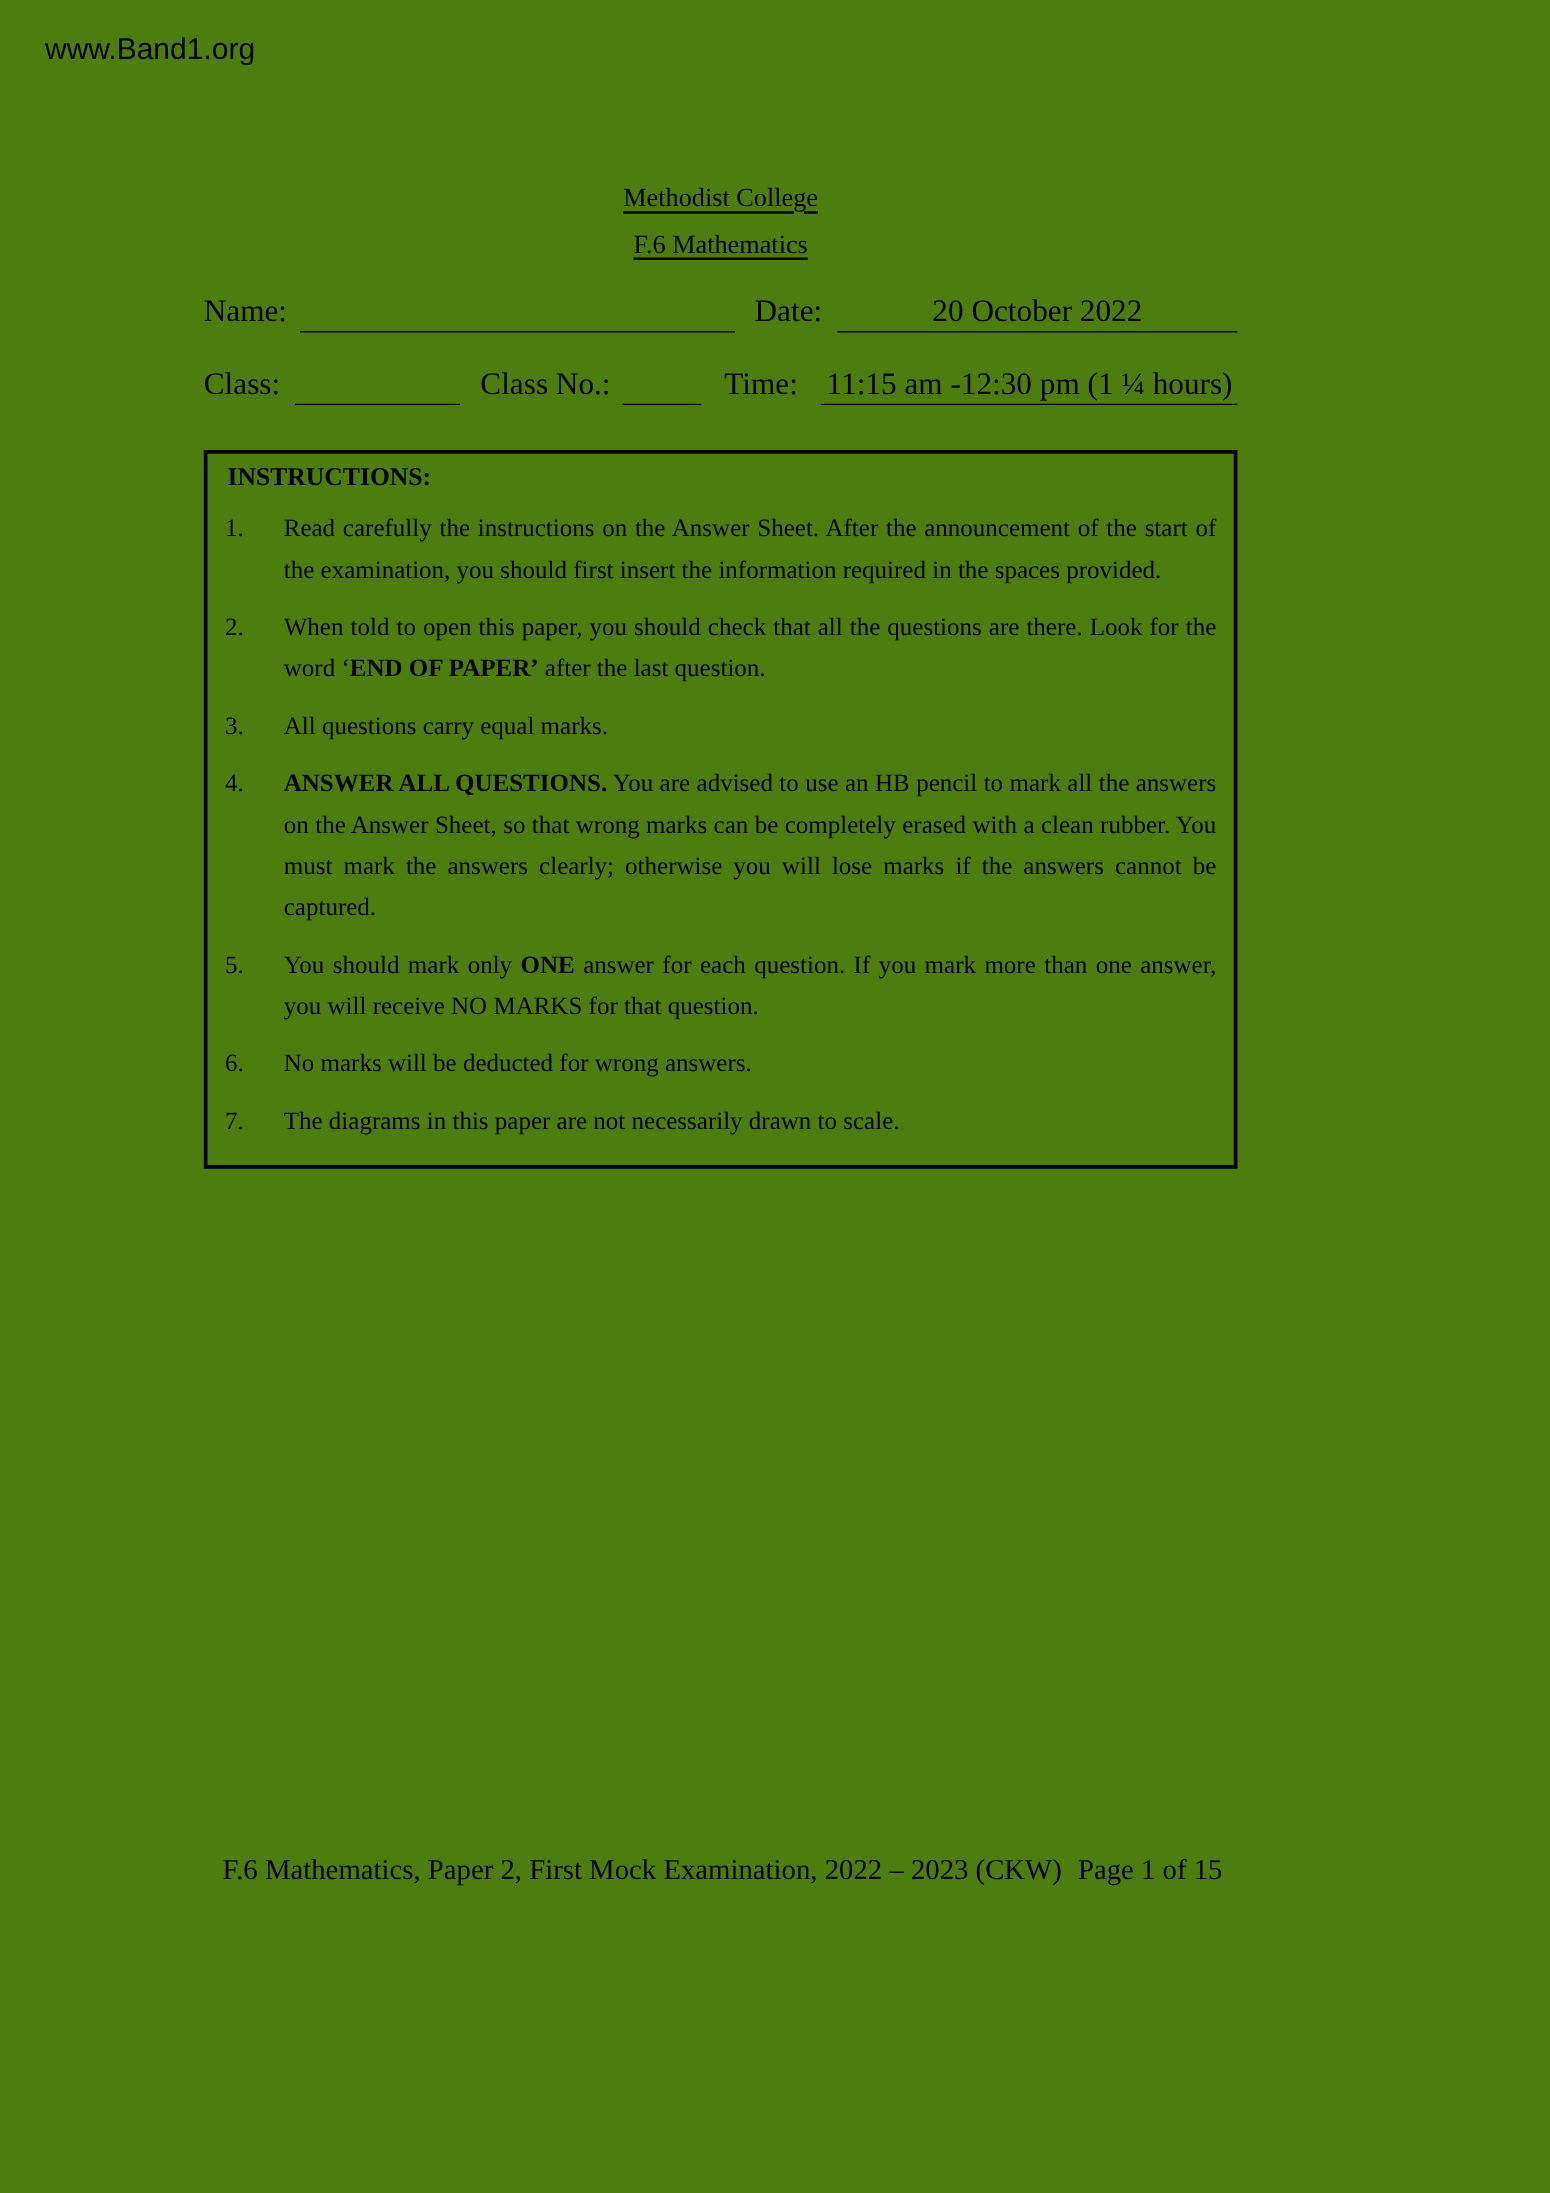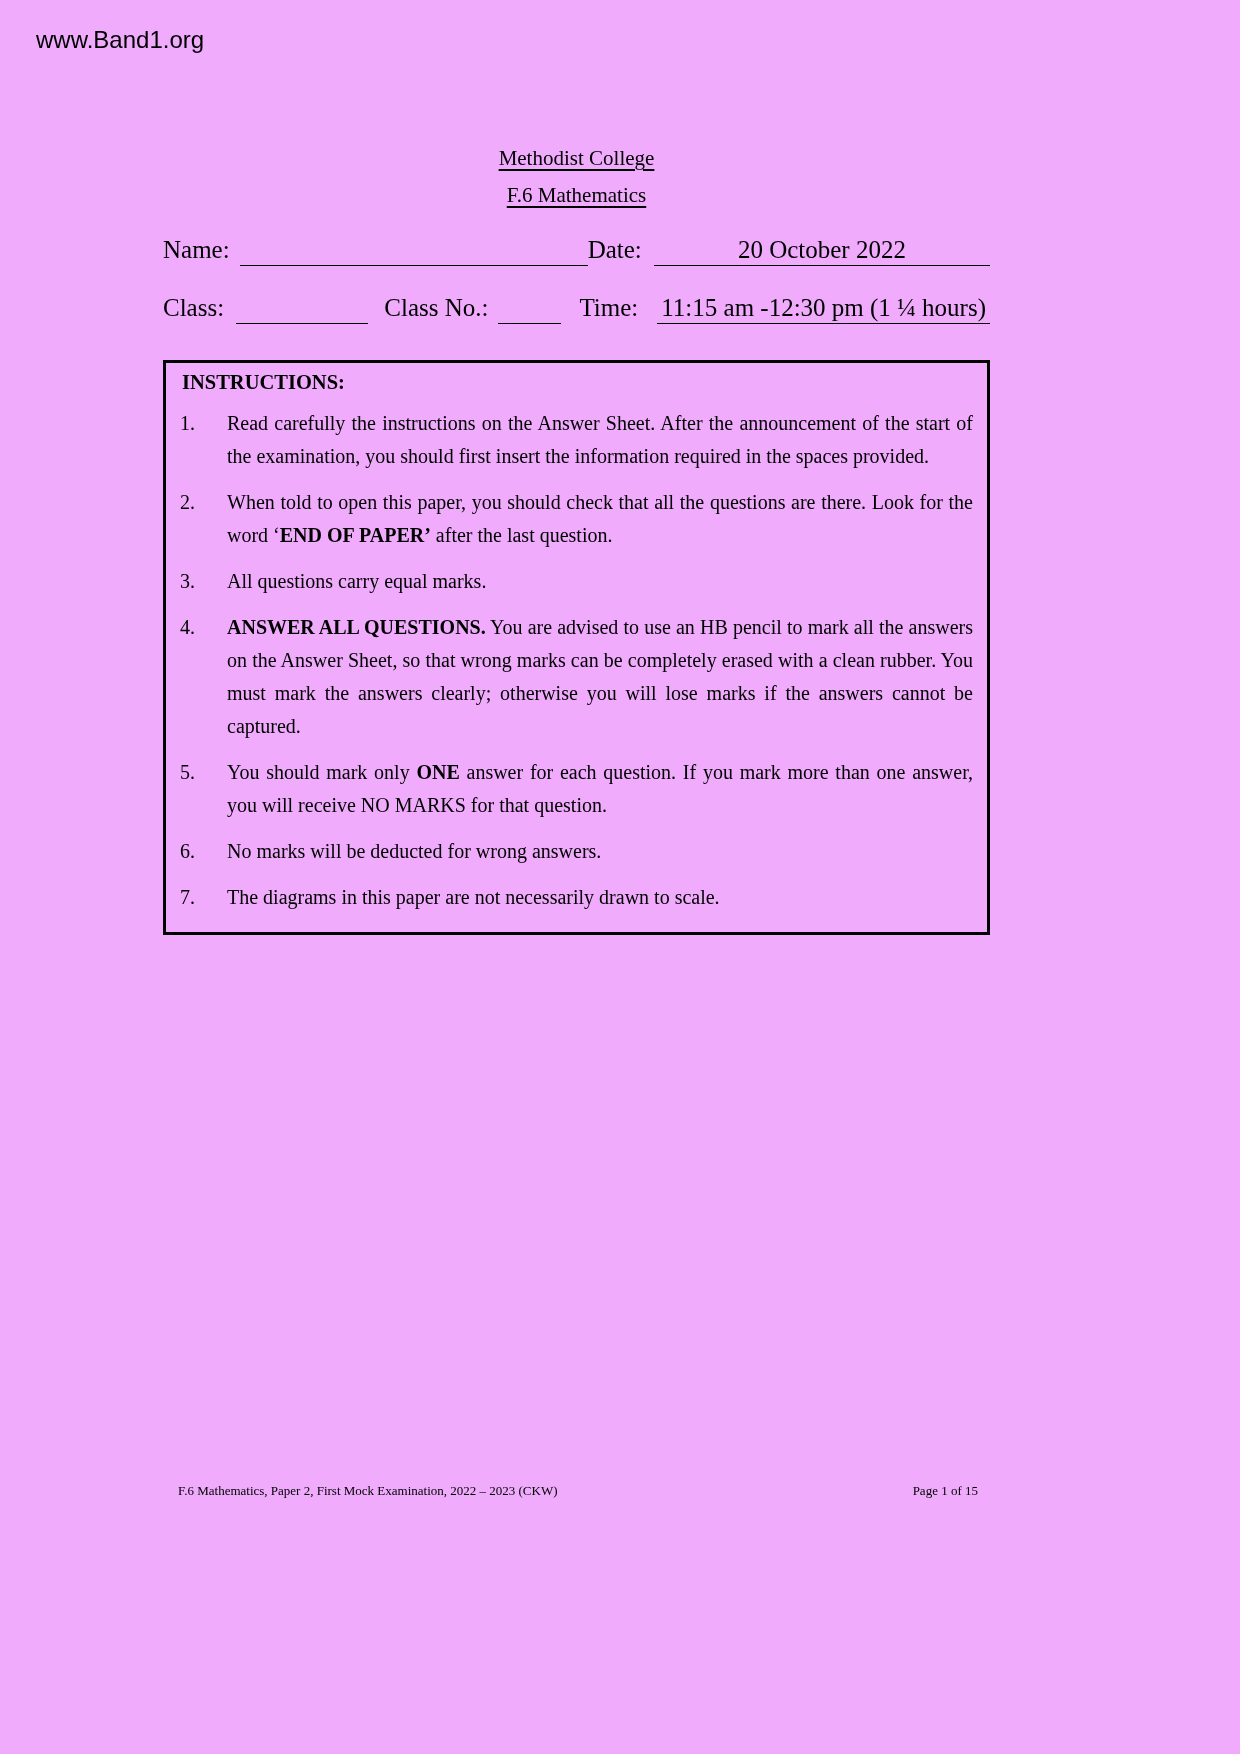--- a/index.html
+++ b/index.html
@@ -1,20 +1,20 @@
 <!DOCTYPE html>
 <html><head>
 <meta charset="utf-8">
 <style>
   * { margin:0; padding:0; box-sizing:border-box; }
   html,body { background:#e8e8e8; }
   .page {
     width:1240px; height:1754px;
     margin:0 auto;
-    background:#f0abfc;
+    background:#4d7c0f;
     position:relative;
     font-family:"Liberation Serif", serif;
     color:#000;
     font-size:20px;
     overflow:hidden;
   }
   .watermark {
     position:absolute; left:36px; top:26px;
     font-family:"Liberation Sans", sans-serif;
     font-size:24px; font-weight:500; color:#000;
@@ -36,21 +36,21 @@
   }
   .field-row .label { white-space:nowrap; }
   .blank {
     border-bottom:1.5px solid #000;
     display:inline-block;
     padding:0 4px 1px 4px;
     text-align:center;
     white-space:nowrap;
   }
   .name-blank  { width:348px; margin-left:10px; }
-  .date-label  { }
+  .date-label  { margin-left:16px; }
   .date-blank  { flex:1; margin-left:12px; }
   .class-blank { width:148px; margin-left:12px; }
   .classno-label { margin-left:16px; }
   .classno-blank { width:70px; margin-left:10px; }
   .time-label  { margin-left:18px; }
   .time-blank  { flex:1; margin-left:19px; text-align:left; }
   .inst-box {
     border:3px solid #000;
     margin-top:36px;
     padding:8px 14px 18px 14px;
@@ -63,21 +63,21 @@
   .inst-item { display:flex; margin-top:13px; }
   .inst-num  { width:47px; flex:none; line-height:33px; }
   .inst-text { flex:1; text-align:justify; line-height:33px; }
   .inst-text .b { font-weight:bold; }
   .footer {
     position:absolute;
     left:178px; right:262px; top:1483px;
     display:flex;
     justify-content:space-between;
     align-items:center;
-    font-size:13px;
+    font-size:23px;
   }
 </style>
 </head>
 <body>
 
 <div class="page">
 
   <div class="watermark">www.Band1.org</div>
 
   <div class="content">

